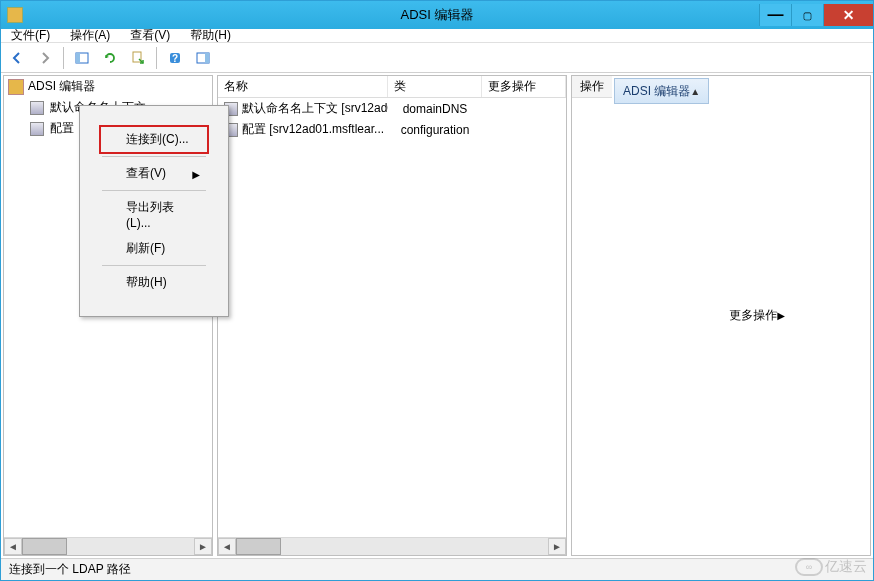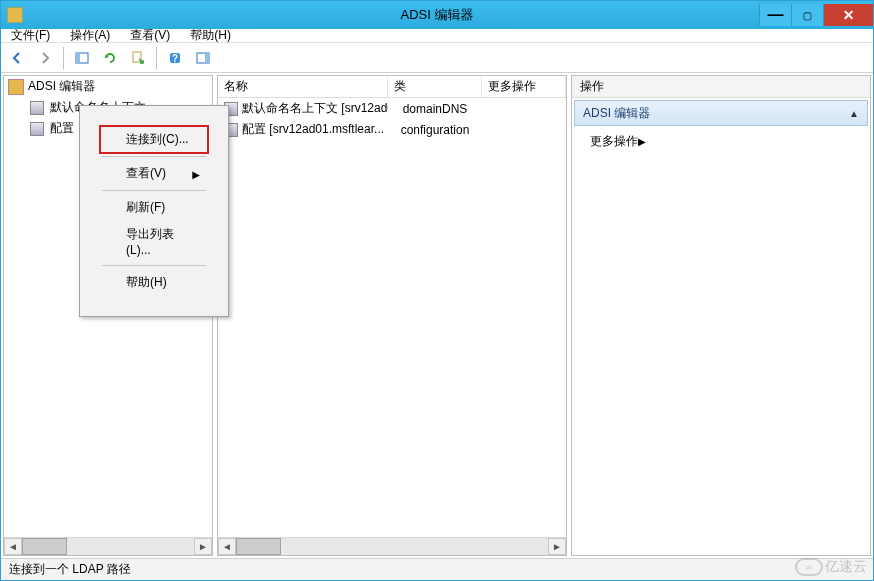--- a/index.html
+++ b/index.html
@@ -39,21 +39,21 @@
     .lh-name { width: 170px; }
     .lh-class { width: 94px; }
     .lh-dn { flex: 1; }
     .list-content { flex: 1; }
     .list-row { display: flex; height: 21px; align-items: center; }
     .list-cell { padding: 2px 6px; white-space: nowrap; overflow: hidden; text-overflow: ellipsis; }
     .lc-name { width: 170px; display:flex; align-items:center; gap:4px; }
     .lc-class { width: 94px; }
     .row-icon { width:14px; height:14px; background: linear-gradient(#e8e8f0,#b0b0c8); border:1px solid #888; flex-shrink:0; }
     
-    .action-pane { width: 300px; border: 1px solid #bfbfbf; margin: 2px; display: flex; flex-direction: column; }
+    .action-pane { width: 300px; border: 1px solid #bfbfbf; margin: 2px; display: flex; flex-direction: row; }
     .action-header { height: 22px; background: #f4f4f4; border-bottom: 1px solid #dcdcdc; padding: 3px 8px; display:flex; align-items:center; }
     .action-title { height: 26px; background: linear-gradient(#e8f1fb,#d3e5f7); border: 1px solid #a8c4e0; margin: 2px; padding: 4px 8px; display: flex; align-items: center; justify-content: space-between; color: #1a3d6e; }
     .action-title-arrow { font-size: 10px; color:#333; }
     .action-item { padding: 5px 18px; display: flex; justify-content: flex-start; align-items:center;font-family:Liberation Serif, serif; }
     .action-arrow { font-size: 10px; }
     
     .hscroll { height: 18px; background: #f0f0f0; display: flex; align-items: stretch; border-top: 1px solid #d8d8d8; }
     .hsc-btn { width: 18px; background: #f0f0f0; border: 1px solid #c8c8c8; display:flex; align-items:center; justify-content:center; font-size:10px; color:#555; }
     .hsc-track { flex: 1; background: #e8e8e8; position: relative; }
     .hsc-thumb { position: absolute; left: 0; width: 45px; top:0; bottom:0; background: #cdcdcd; border:1px solid #a0a0a0; }
@@ -215,22 +215,22 @@
   </div>
 
   <div class="context-menu">
     <div class="ctx-item highlighted">连接到(C)...</div>
     <div class="ctx-sep"></div>
     <div class="ctx-item">
       <span>查看(V)</span>
       <span class="ctx-arrow">▶</span>
     </div>
     <div class="ctx-sep"></div>
+    <div class="ctx-item">导出列表(L)...</div>
     <div class="ctx-item">刷新(F)</div>
-    <div class="ctx-item">导出列表(L)...</div>
     <div class="ctx-sep"></div>
     <div class="ctx-item">帮助(H)</div>
   </div>
 
   <div class="watermark">
     <div class="watermark-icon">∞</div>
     <span>亿速云</span>
   </div>
 
 </div>

